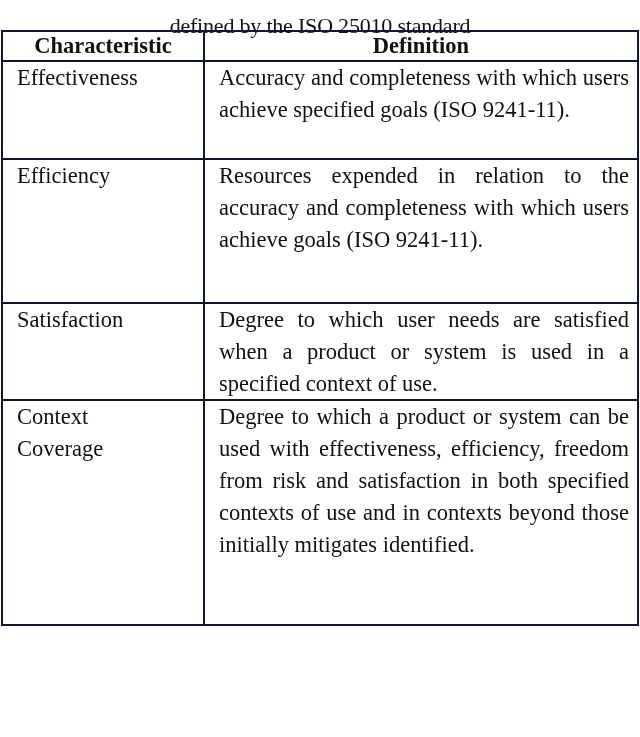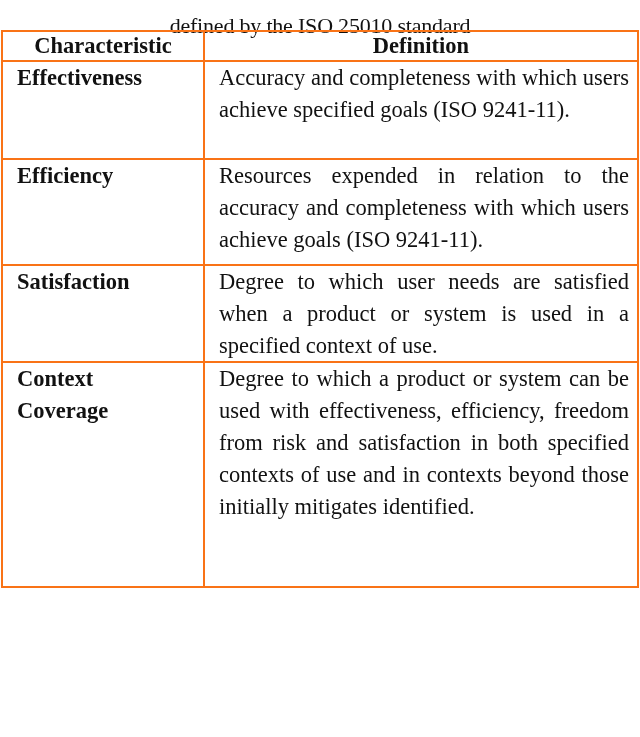--- a/index.html
+++ b/index.html
@@ -2,25 +2,25 @@
 <html><head>
   <meta charset="utf-8">
   <style>
     html, body { margin: 0; padding: 0; background: #ffffff; }
     body { width: 640px; height: 737px; overflow: hidden; position: relative;
            font-family: "Liberation Serif", "DejaVu Serif", serif; color: #111; }
     .caption { position: absolute; top: 12px; left: 0; width: 640px; text-align: center;
                font-size: 22px; line-height: 28px; letter-spacing: -0.2px; }
     table.iso { position: absolute; top: 30px; left: 1px; width: 638px;
                 border-collapse: collapse; table-layout: fixed; }
-    table.iso td, table.iso th { border: 2px solid #f97316; vertical-align: top;
+    table.iso td, table.iso th { border: 2px solid #0f172a; vertical-align: top;
                 padding: 0 8px 0 14px; font-size: 22.5px; line-height: 31.8px; }
     table.iso th { font-weight: bold; text-align: center; padding: 0 4px;
                    line-height: 28px; height: 28px; }
-    td.char { font-weight: bold; text-align: left; }
+    td.char { font-weight: normal; text-align: left; }
     td.def { text-align: justify; padding-left: 14px; padding-right: 10px; margin-left: 46px; }
     col.c1 { width: 202px; }
   </style>
 </head>
 <body>
 
 <div class="caption">defined by the ISO 25010 standard</div>
 
 <table class="iso">
   <colgroup>
@@ -31,21 +31,21 @@
     <tr>
       <th>Characteristic</th>
       <th>Definition</th>
     </tr>
   </thead>
   <tbody>
     <tr style="height:98px">
       <td class="char">Effectiveness</td>
       <td class="def">Accuracy and completeness with which users achieve specified goals (ISO 9241-11).</td>
     </tr>
-    <tr style="height:106px">
+    <tr style="height:144px">
       <td class="char">Efficiency</td>
       <td class="def">Resources expended in relation to the accuracy and completeness with which users achieve goals (ISO 9241-11).</td>
     </tr>
     <tr style="height:97px">
       <td class="char">Satisfaction</td>
       <td class="def">Degree to which user needs are satisfied when a product or system is used in a specified context of use.</td>
     </tr>
     <tr style="height:225px">
       <td class="char" style="padding-right:53px">Context Coverage</td>
       <td class="def">Degree to which a product or system can be used with effectiveness, efficiency, freedom from risk and satisfaction in both specified contexts of use and in contexts beyond those initially mitigates identified.</td>

